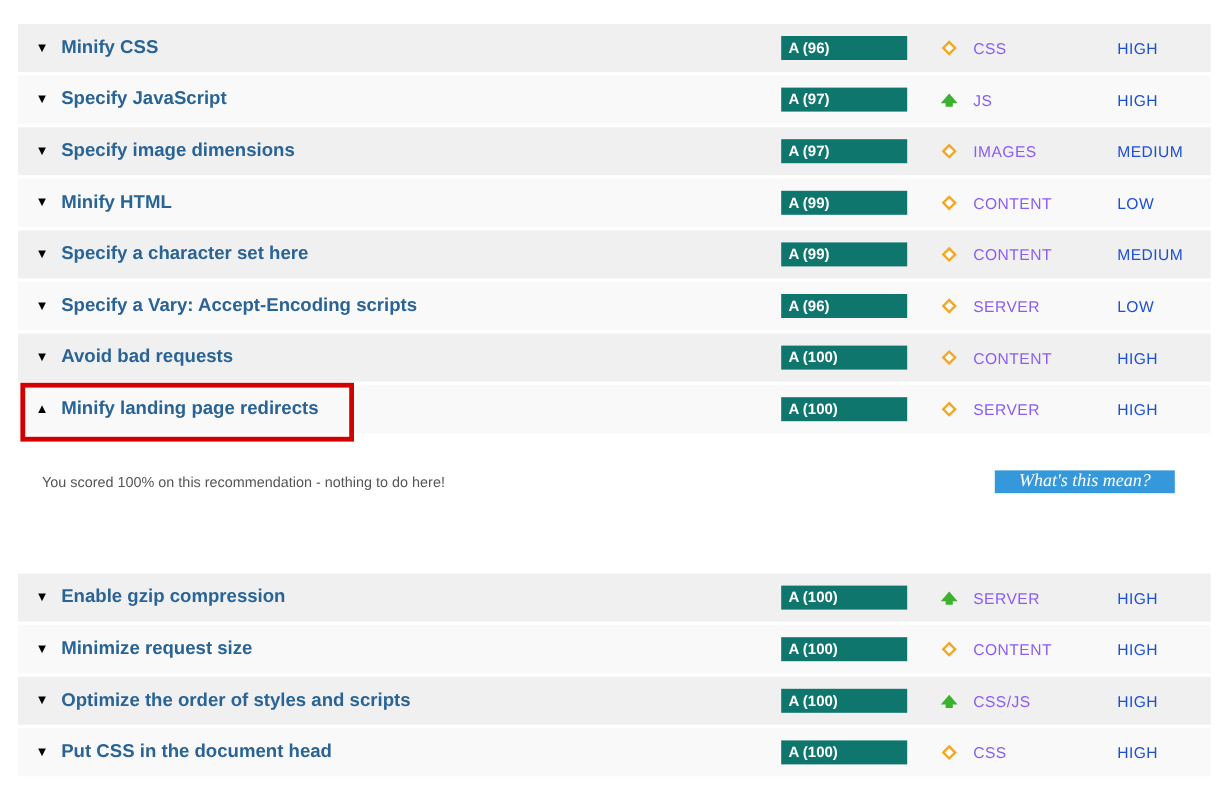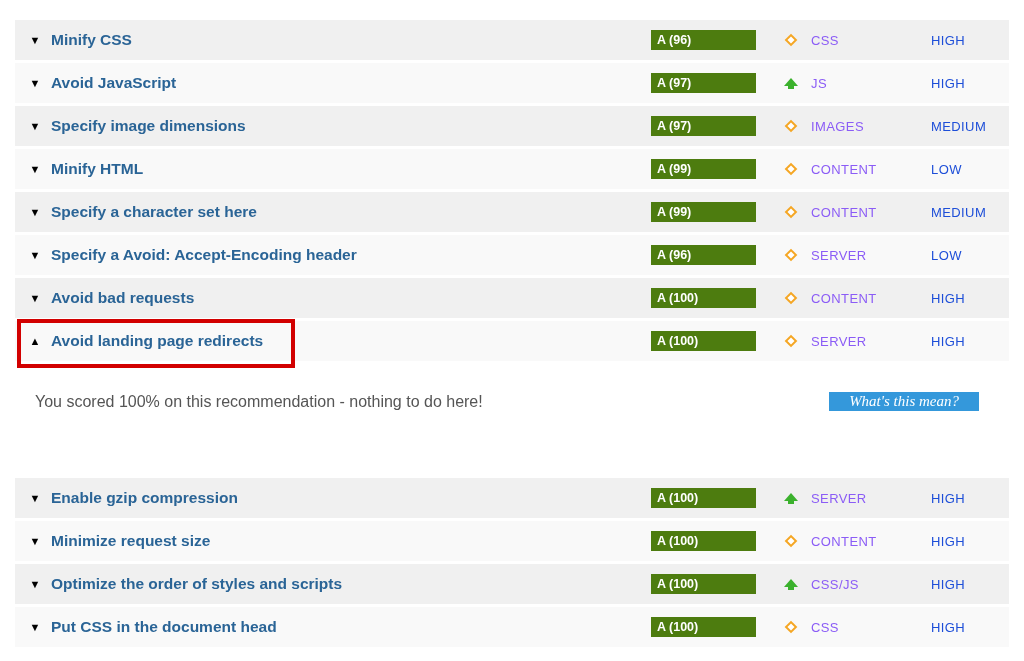--- a/index.html
+++ b/index.html
@@ -12,21 +12,21 @@
     border-bottom: 3px solid #fff;
   }
   .row.odd { background: #f0f0f0; }
   .row.even { background: #f9f9f9; }
   .toggle-col { width: 24px; display:flex; align-items:center; justify-content:center; }
   .toggle-icon { font-size: 11px; color: #000; user-select:none; }
   .name-col { flex: 1; padding-left: 4px; padding-right: 15px; }
   .rec-name { color: #2a6496; font-weight: bold; font-size: 15.5px; cursor: pointer; }
   .grade-col { width: 120px; }
   .grade-badge {
-    background: #4d7c0f;
+    background: #0f766e;
     color: #fff;
     font-weight: bold;
     font-size: 12.5px;
     padding: 3px 6px;
     display: inline-block;
     min-width: 105px;
   }
   .trend-col { width: 40px; display:flex; align-items:center; justify-content:center; }
   .type-col { width: 120px; color: #8b5cf6; font-size: 13px; letter-spacing: 0.4px; }
   .prio-col { width: 70px; color: #1d4ed8; font-size: 13px; letter-spacing: 0.4px; }
@@ -36,21 +36,21 @@
     pointer-events: none;
   }
   .expanded-panel {
     background: #fff;
     padding: 28px 20px 40px 20px;
     display: flex;
     align-items: center;
     justify-content: space-between;
     border-bottom: 3px solid #fff;
   }
-  .score-text { color: #555; font-size: 16px; }
+  .score-text { color: #555; font-size: 12px; }
   .help-btn {
     background: #3498db;
     color: #fff;
     border: none;
     padding: 1px 20px;
     font-size: 15px;
     font-style: italic;
     font-family: Liberation Serif, serif;
     cursor: pointer;
     margin-right: 10px;
@@ -78,21 +78,21 @@
             </g>
           </svg>
         </div>
         <div class="type-col">CSS</div>
         <div class="prio-col">HIGH</div>
       </div>
       <div class="row even">
         <div class="toggle-col">
           <span class="toggle-icon">▼</span>
         </div>
-        <div class="name-col"><span class="rec-name">Avoid JavaScript</span></div>
+        <div class="name-col"><span class="rec-name">Specify JavaScript</span></div>
         <div class="grade-col"><span class="grade-badge">A (97)</span></div>
         <div class="trend-col">
           <svg width="18" height="14" viewBox="0 0 18 14">
             <path d="M9 2 L16 10 L12 10 L12 13 L6 13 L6 10 L2 10 Z" fill="#3bb12d"></path>
           </svg>
         </div>
         <div class="type-col">JS</div>
         <div class="prio-col">HIGH</div>
       </div>
       <div class="row odd">
@@ -143,21 +143,21 @@
             </g>
           </svg>
         </div>
         <div class="type-col">CONTENT</div>
         <div class="prio-col">MEDIUM</div>
       </div>
       <div class="row even">
         <div class="toggle-col">
           <span class="toggle-icon">▼</span>
         </div>
-        <div class="name-col"><span class="rec-name">Specify a Avoid: Accept-Encoding header</span></div>
+        <div class="name-col"><span class="rec-name">Specify a Vary: Accept-Encoding scripts</span></div>
         <div class="grade-col"><span class="grade-badge">A (96)</span></div>
         <div class="trend-col">
           <svg width="16" height="16" viewBox="0 0 16 16">
             <g transform="rotate(45 8 8)">
               <rect x="3.5" y="3.5" width="9" height="9" fill="#f5a623"></rect>
               <rect x="5.5" y="5.5" width="5" height="5" fill="#fff"></rect>
             </g>
           </svg>
         </div>
         <div class="type-col">SERVER</div>
@@ -177,21 +177,21 @@
             </g>
           </svg>
         </div>
         <div class="type-col">CONTENT</div>
         <div class="prio-col">HIGH</div>
       </div>
       <div class="row even">
         <div class="toggle-col">
           <span class="toggle-icon">▲</span>
         </div>
-        <div class="name-col"><span class="rec-name">Avoid landing page redirects</span></div>
+        <div class="name-col"><span class="rec-name">Minify landing page redirects</span></div>
         <div class="grade-col"><span class="grade-badge">A (100)</span></div>
         <div class="trend-col">
           <svg width="16" height="16" viewBox="0 0 16 16">
             <g transform="rotate(45 8 8)">
               <rect x="3.5" y="3.5" width="9" height="9" fill="#f5a623"></rect>
               <rect x="5.5" y="5.5" width="5" height="5" fill="#fff"></rect>
             </g>
           </svg>
         </div>
         <div class="type-col">SERVER</div>

